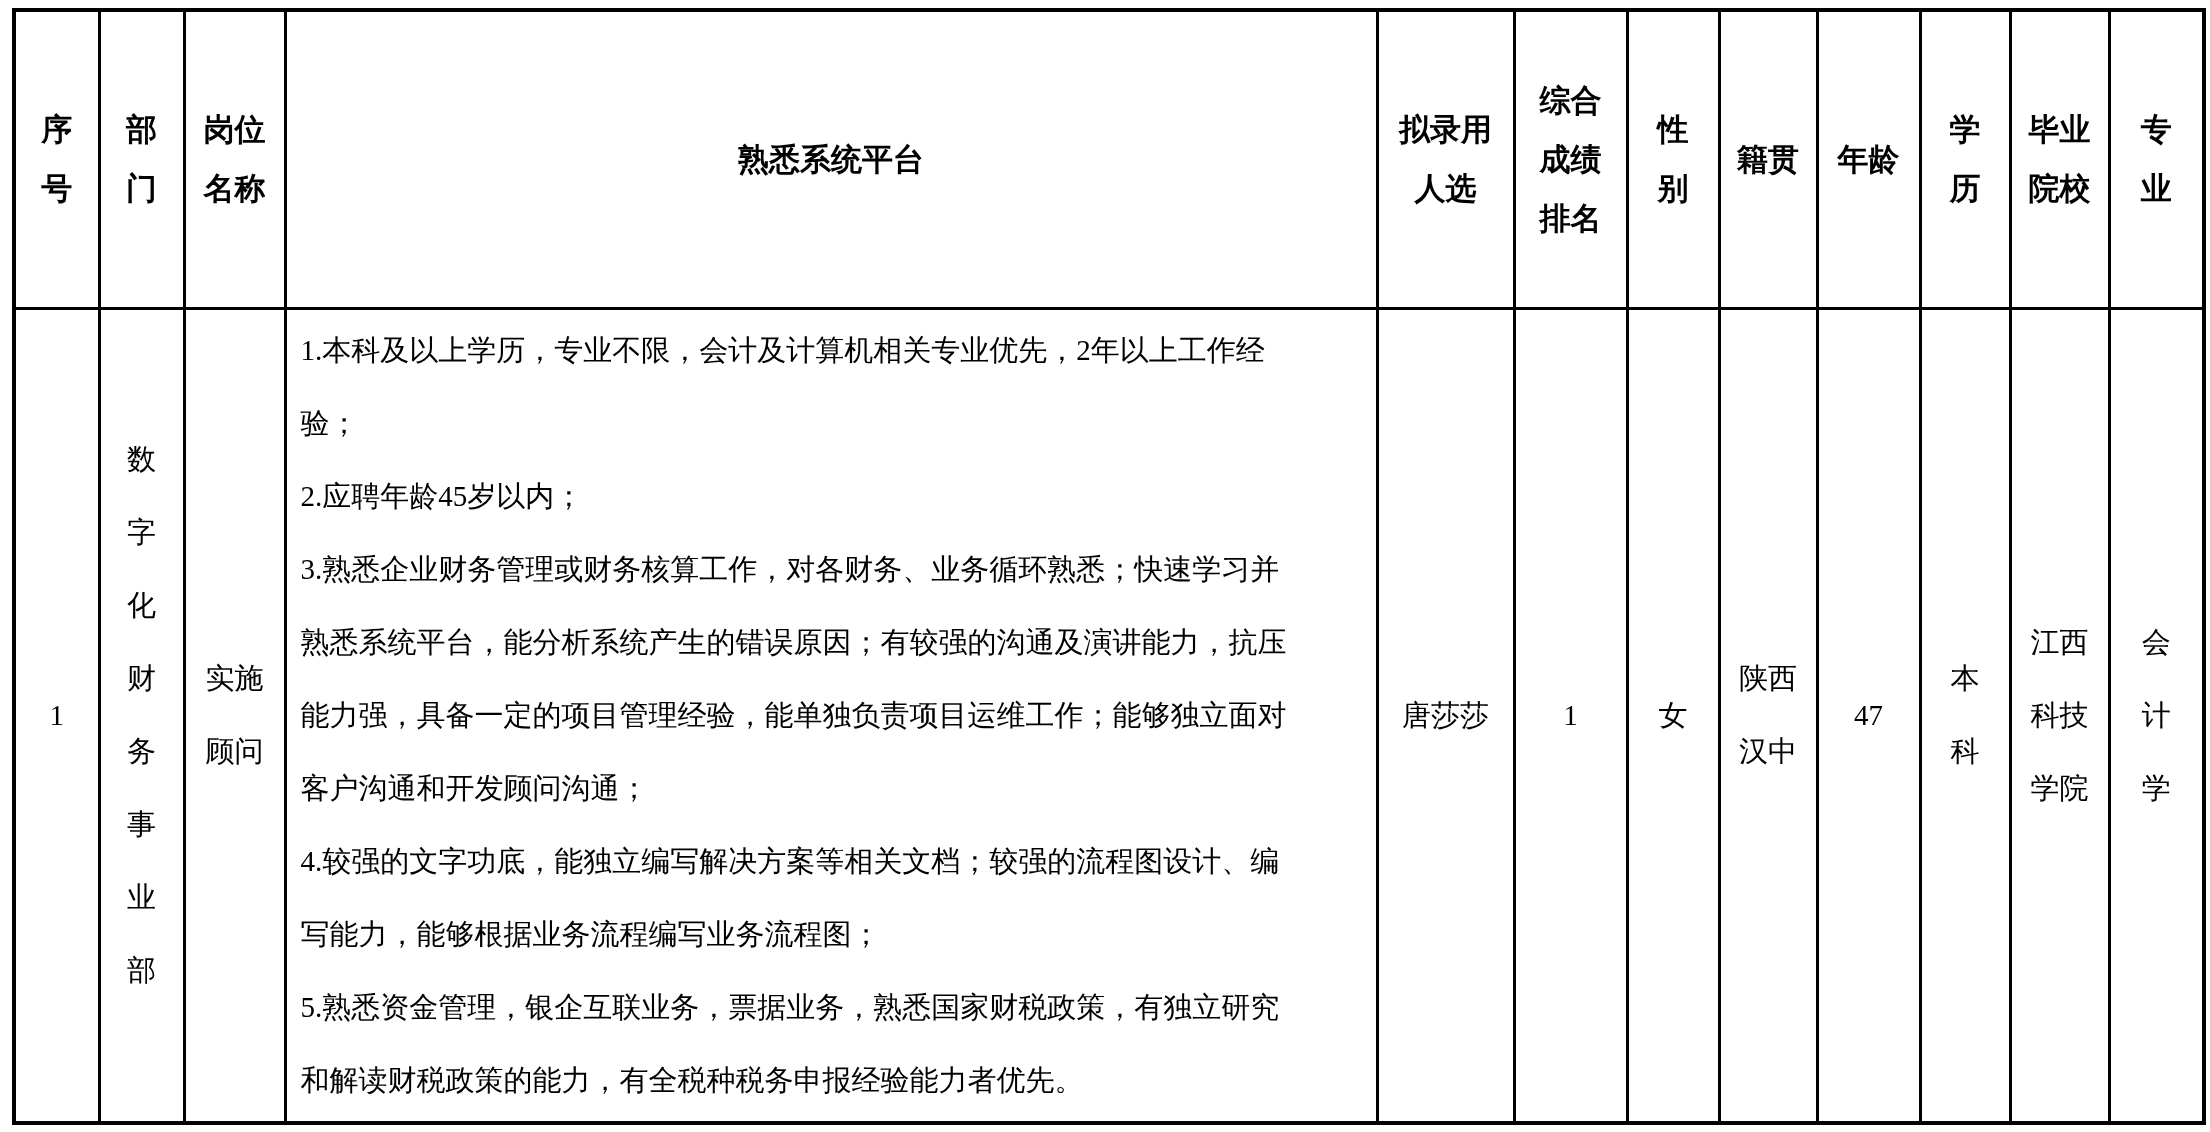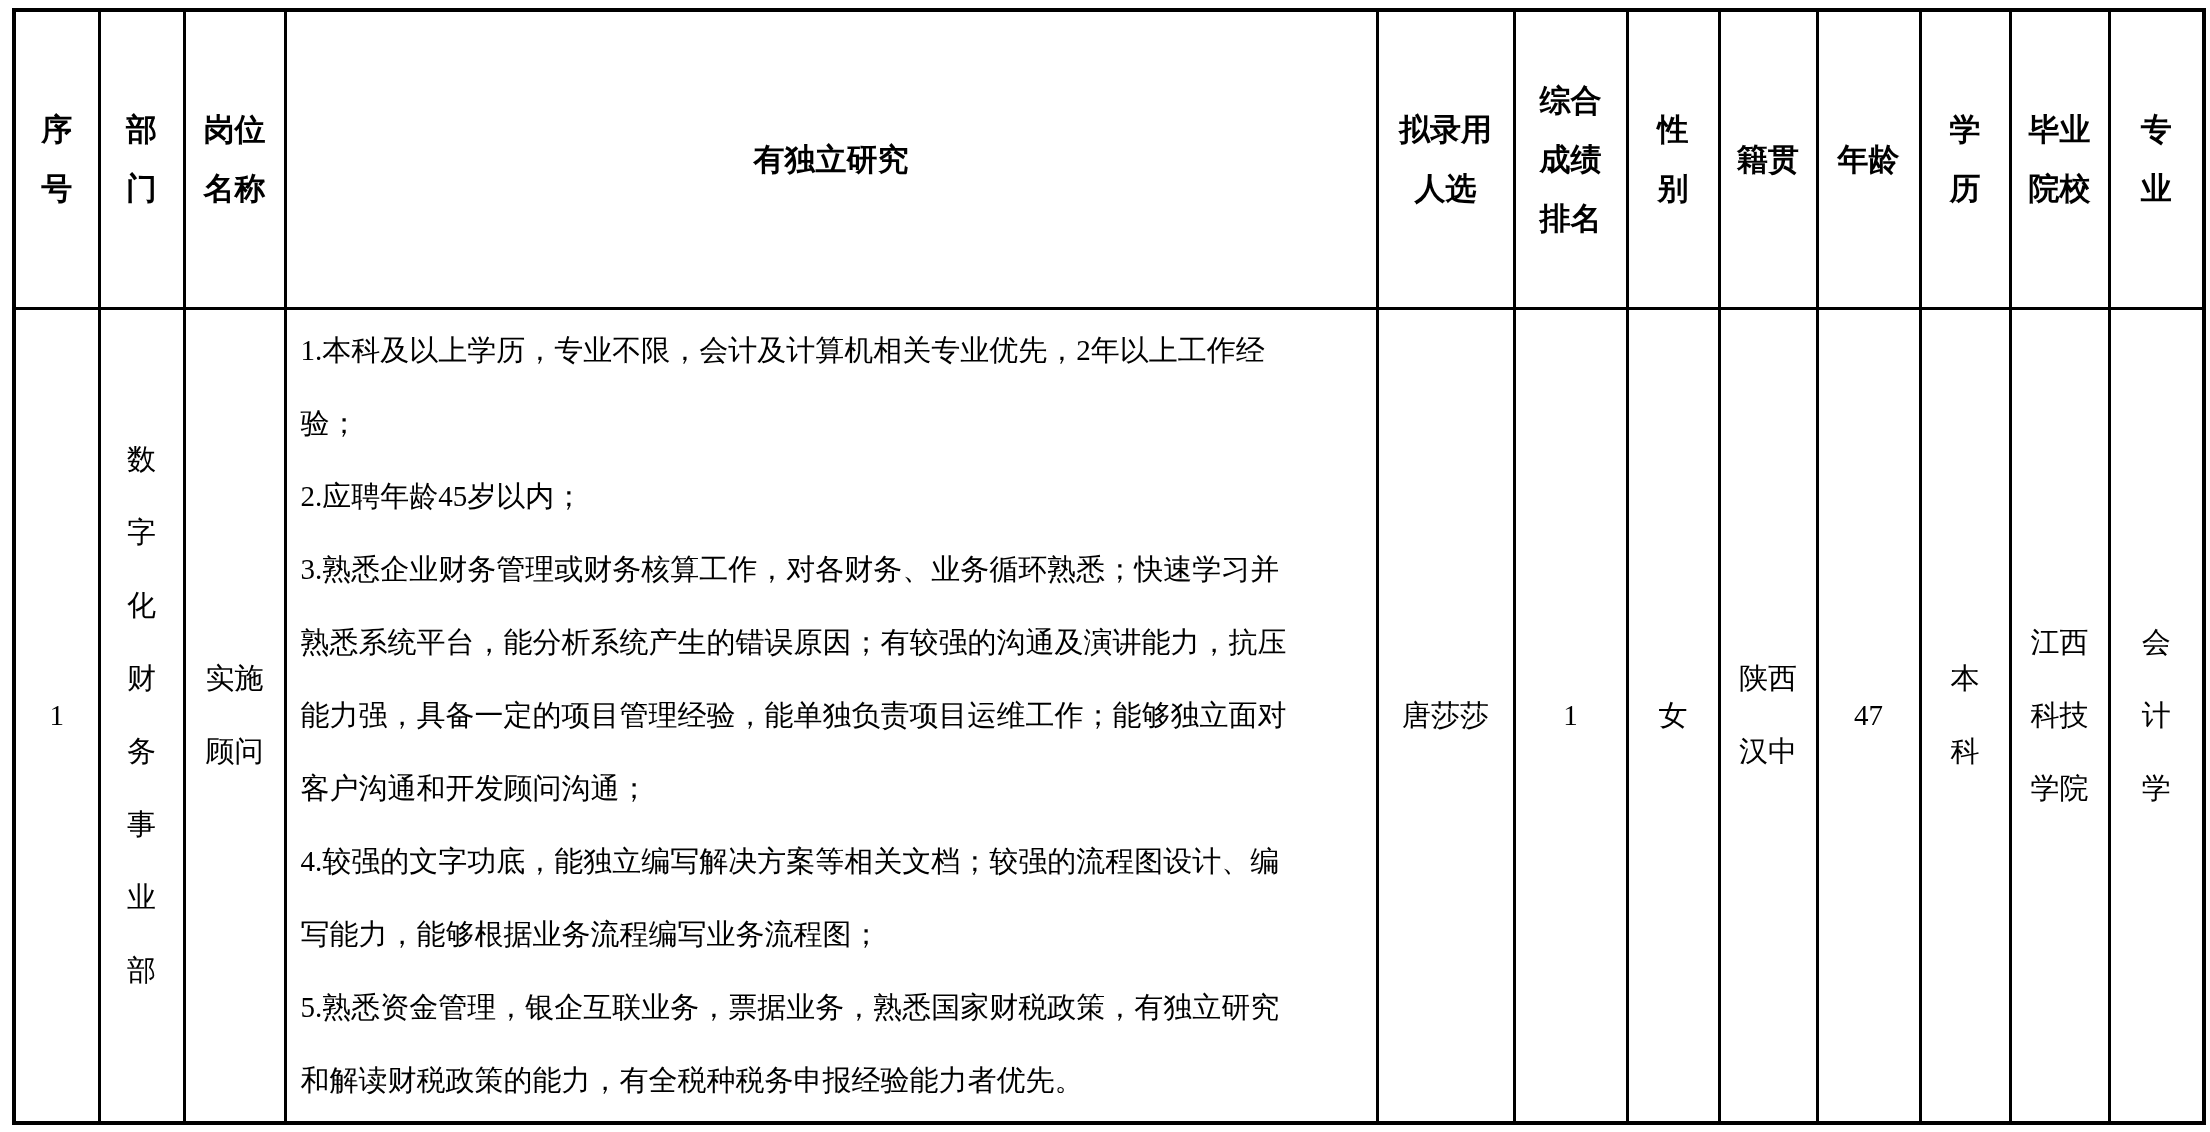--- a/index.html
+++ b/index.html
@@ -73,21 +73,21 @@
       <col style="width:95px">
     </colgroup>
     <thead>
       <tr class="header-row">
         <th>序
 号</th>
         <th>部
 门</th>
         <th>岗位
 名称</th>
-        <th>有独立研究</th>
+        <th>熟悉系统平台</th>
         <th>拟录用
 人选</th>
         <th>综合
 成绩
 排名</th>
         <th>性
 别</th>
         <th>籍贯</th>
         <th>年龄</th>
         <th>学

